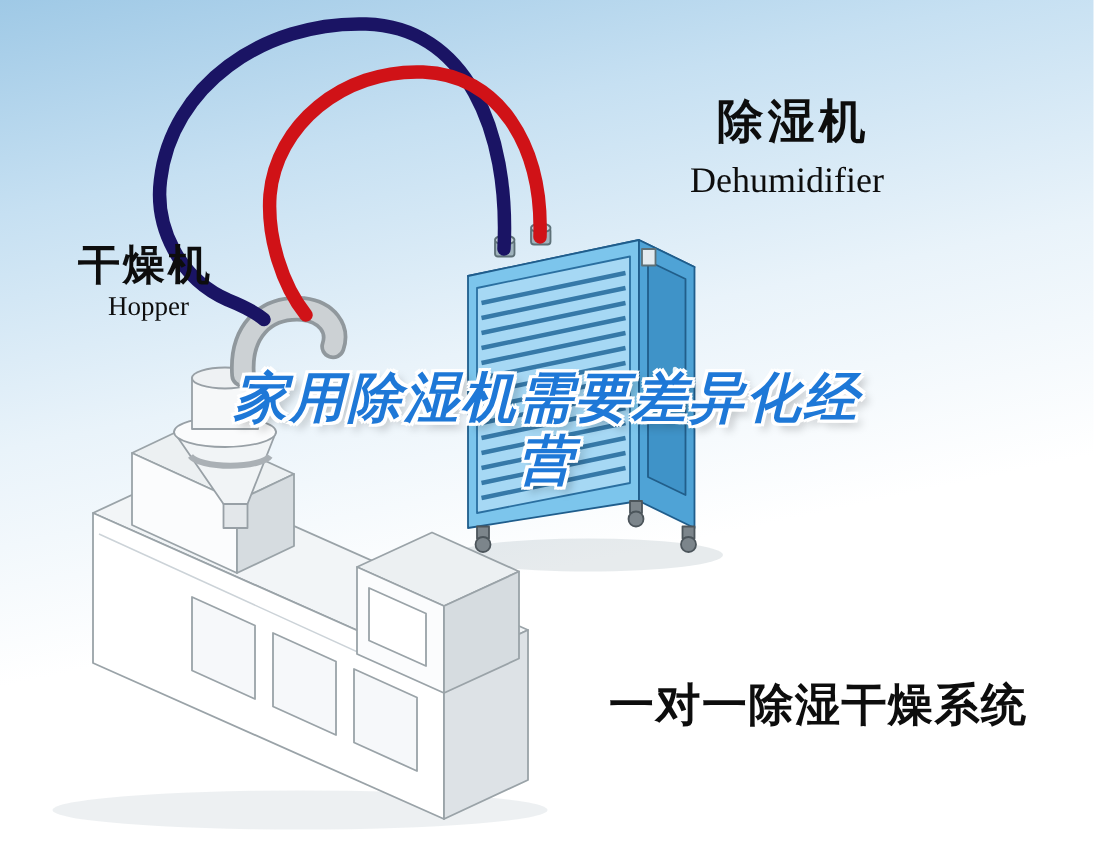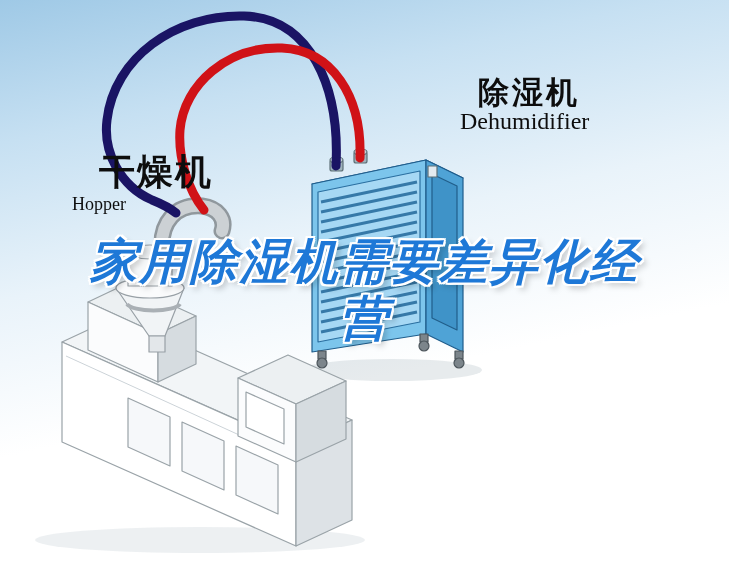--- a/index.html
+++ b/index.html
@@ -5,29 +5,29 @@
   html,body{margin:0;padding:0;}
   .canvas{
     position:relative;width:729px;height:561px;overflow:hidden;
     background:linear-gradient(168deg,#9fc9e6 0%,#c6e0f2 20%,#e9f3fa 42%,#ffffff 64%,#ffffff 100%);
     font-family:"Liberation Sans",sans-serif;
   }
   .art{position:absolute;left:0;top:0;}
   .lbl{position:absolute;color:#0d0d0d;white-space:nowrap;}
   .cn{font-weight:bold;font-family:"Liberation Sans","DejaVu Sans",sans-serif;}
   .en{font-family:"Liberation Serif","DejaVu Serif",serif;text-align:right;}
-  .dryer-cn{left:52px;top:148px;font-size:36px;letter-spacing:2px;margin-left:47px;}
+  .dryer-cn{left:52px;top:158px;font-size:28px;letter-spacing:2px;}
   .dryer-en{left:72px;top:194px;font-size:18px;}
-  .dehum-cn{left:478px;top:72px;font-size:31px;letter-spacing:3px;}
+  .dehum-cn{left:478px;top:60px;font-size:31px;letter-spacing:3px;}
   .dehum-en{left:460px;top:108px;font-size:24px;}
   .sys-cn{left:406px;top:450px;font-size:30px;letter-spacing:1px;}
   .sys-en{left:424px;top:489px;font-size:22px;}
   .title{
-    position:absolute;left:0;width:100%;top:234px;text-align:center;
-    font-size:48px;font-weight:bold;font-style:italic;line-height:1.18;
+    position:absolute;left:0;width:100%;top:244px;text-align:center;
+    font-size:36px;font-weight:bold;font-style:italic;line-height:1.18;
     letter-spacing:2px;color:#1e78d7;
     font-family:"Liberation Sans","DejaVu Sans",sans-serif;
     text-shadow:2px 0 0 #fff,-2px 0 0 #fff,0 2px 0 #fff,0 -2px 0 #fff,
       2px 2px 0 #fff,-2px -2px 0 #fff,2px -2px 0 #fff,-2px 2px 0 #fff,
       4px 4px 6px rgba(0,0,0,.25);
   }
 </style>
 </head>
 <body>
 
@@ -116,19 +116,20 @@
     <path fill="none" stroke="#1a1464" stroke-width="9" stroke-linecap="round" d="M336,166 C340,86 310,18 244,16 C175,14 114,58 107,120 C103,152 120,186 152,200 C162,204 170,208 176,213"></path>
     <path fill="none" stroke="#d01217" stroke-width="9" stroke-linecap="round" d="M360,158 C362,96 332,50 282,48 C228,46 184,84 180,130 C178,158 188,190 204,210"></path>
   </svg>
 
   <div class="lbl cn dryer-cn">干燥机</div>
   <div class="lbl en dryer-en">Hopper</div>
 
   <div class="lbl cn dehum-cn">除湿机</div>
   <div class="lbl en dehum-en">Dehumidifier</div>
 
+  <div class="lbl cn sys-cn">一对一除湿干燥系统</div>
 
   <div class="title">
     <div>家用除湿机需要差异化经</div>
     <div>营</div>
   </div>
 
 </div>
 
 </body></html>

